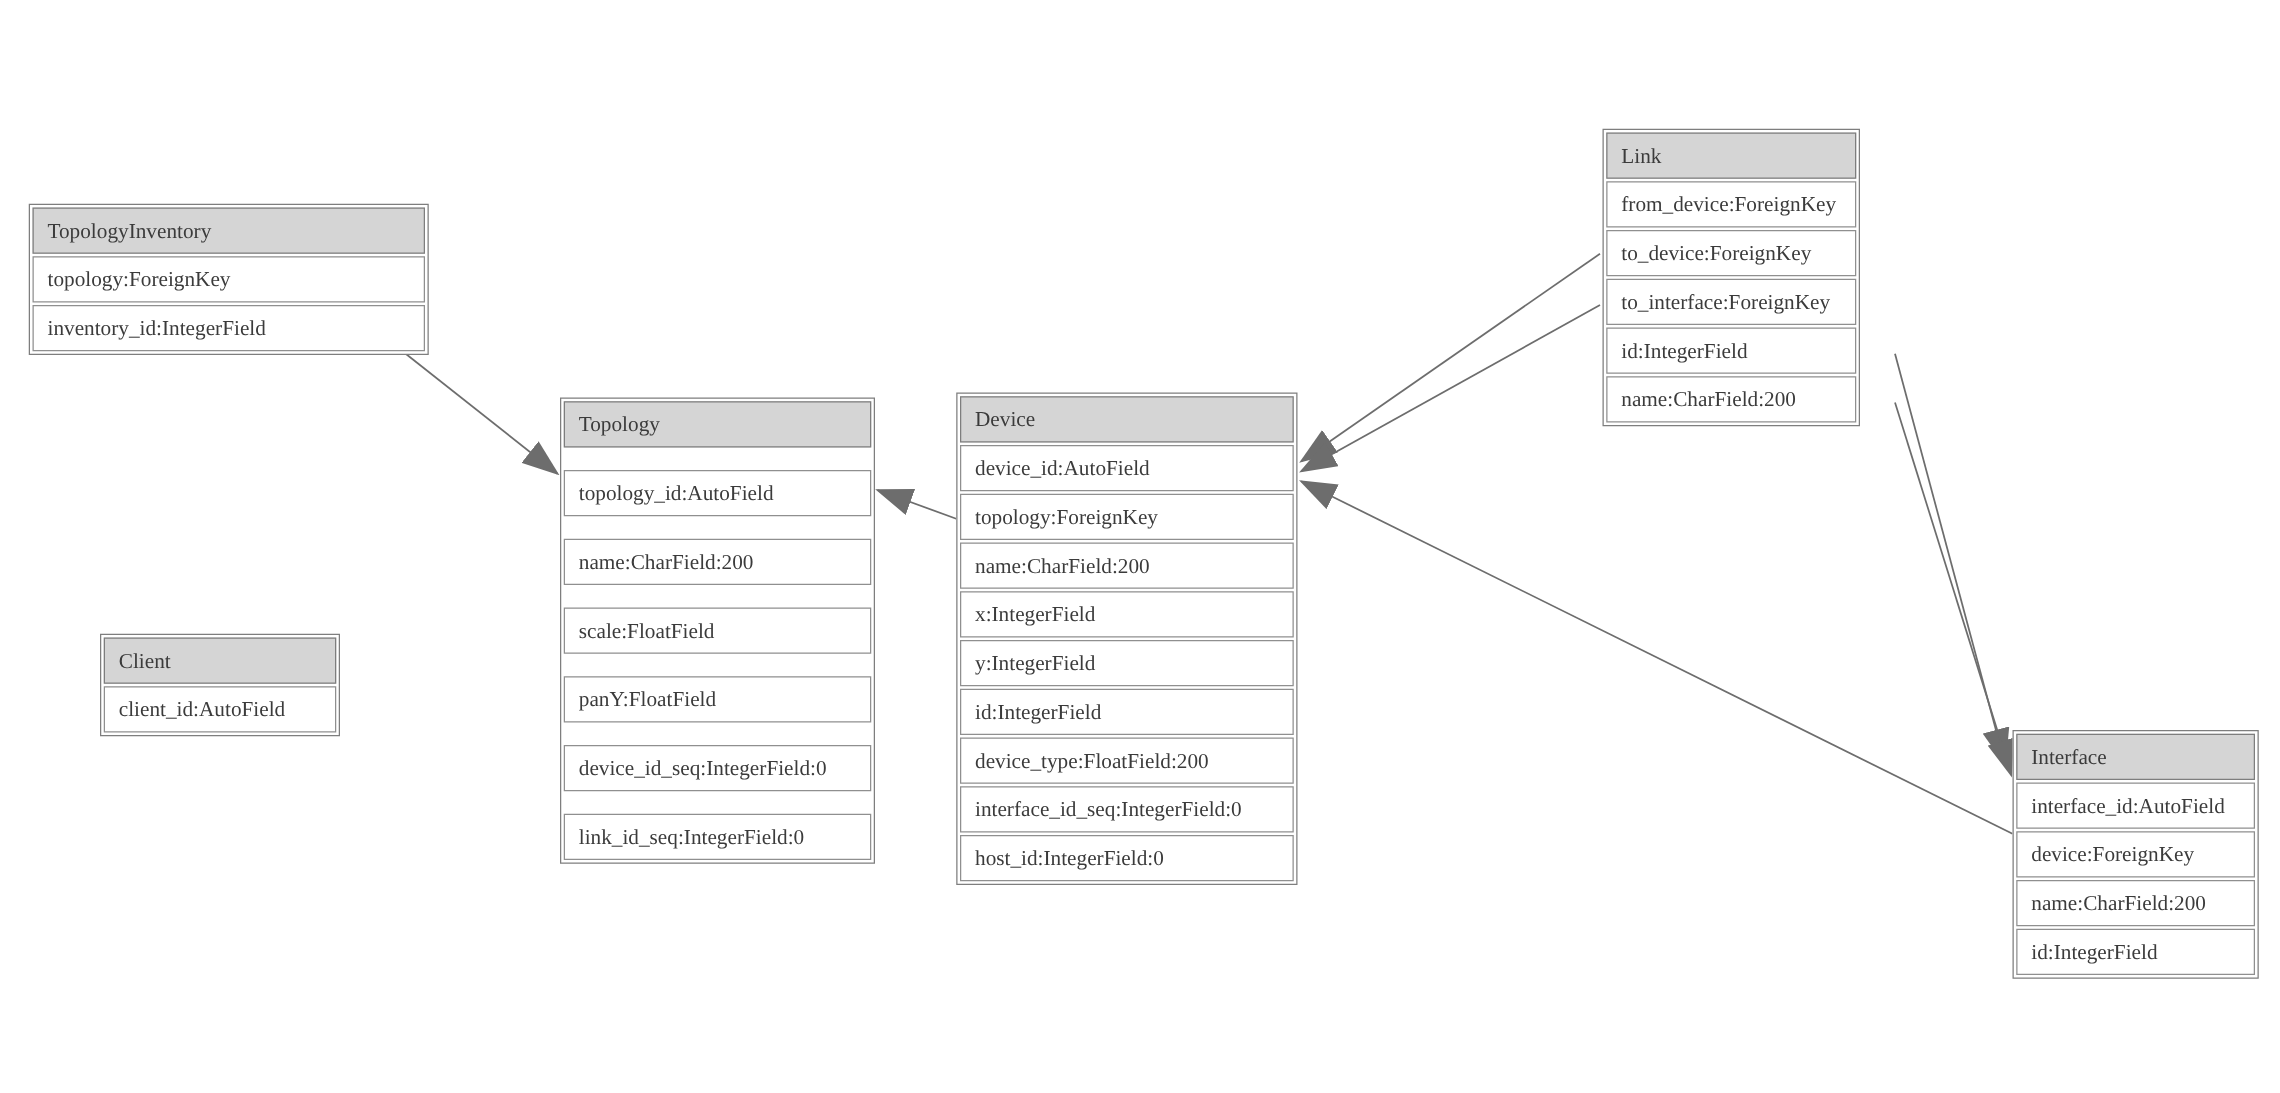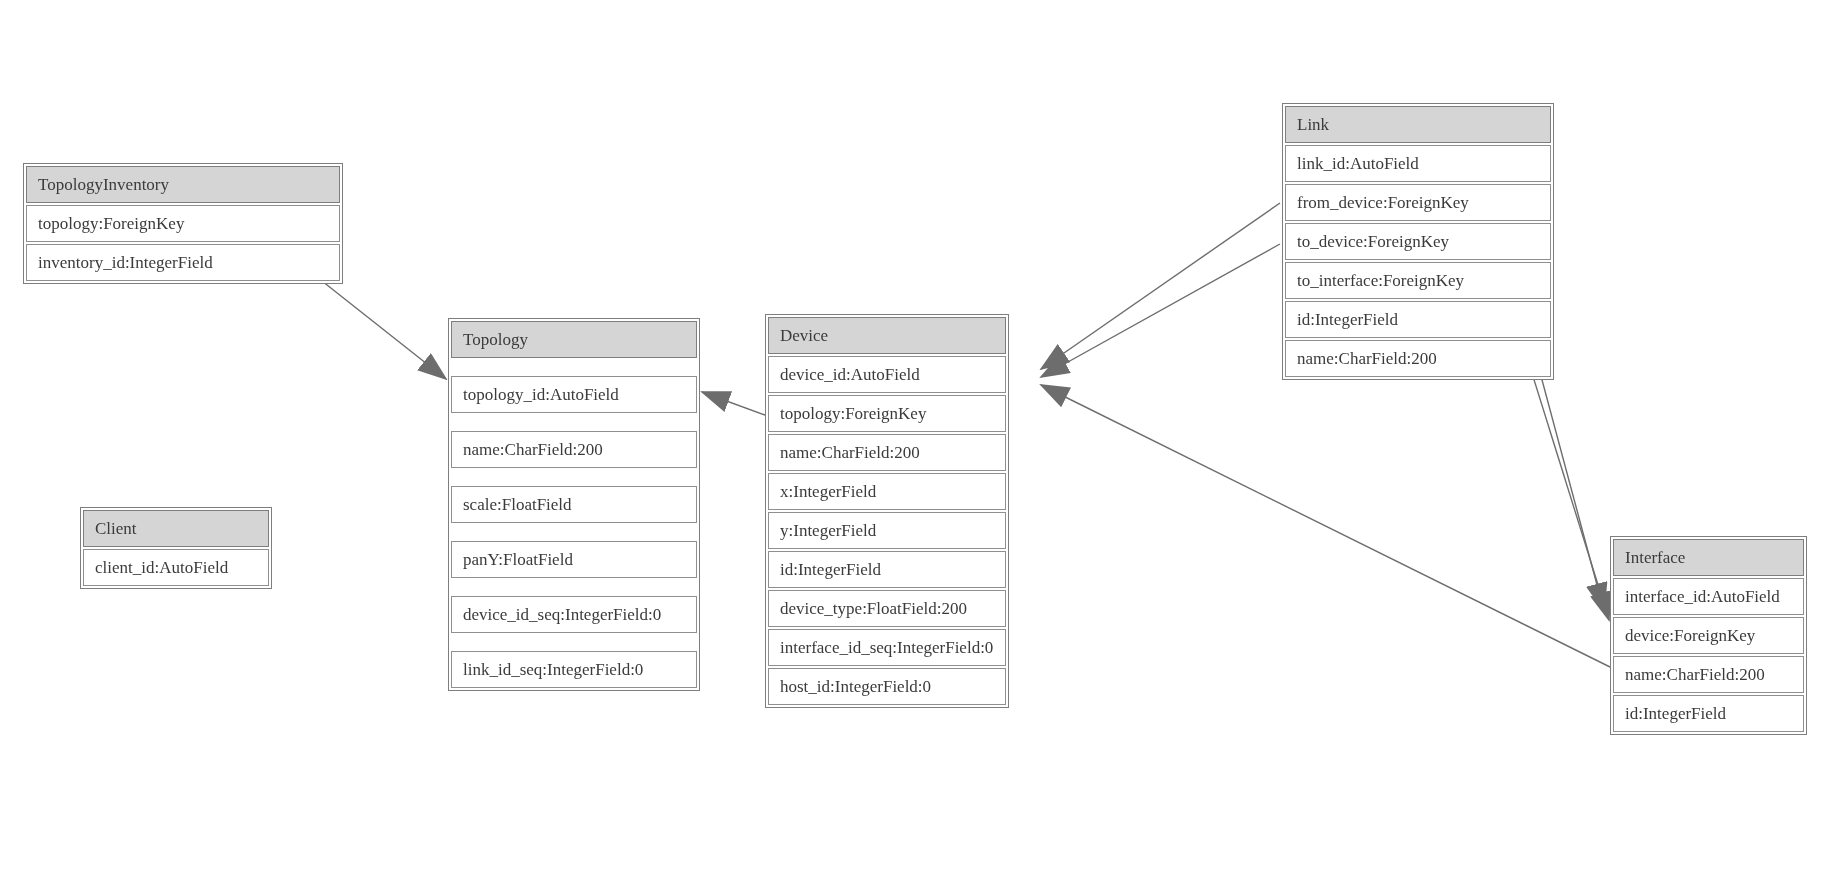--- a/index.html
+++ b/index.html
@@ -44,23 +44,23 @@
     background: #ffffff;
   }
   .hdr {
     background: #d5d5d5;
     border-color: #7e7e7e;
   }
   
   .tbl-topology-inventory { left: 23px;   top: 163px; width: 320px; }
   .tbl-topology           { left: 448px;  top: 318px; width: 252px; gap: 18px; }
   .tbl-client             { left: 80px;   top: 507px; width: 192px; justify-content: flex-end; }
-  .tbl-device             { left: 765px;  top: 314px; width: 244px; }
-  .tbl-link               { left: 1282px; top: 103px; width: 272px; }
-  .tbl-interface          { left: 1610px; top: 536px; width: 197px; }
+  .tbl-device             { left: 765px;  top: 314px; width: 273px; }
+  .tbl-link               { left: 1282px; top: 103px; width: 206px; }
+  .tbl-interface          { left: 1610px; top: 584px; width: 197px; }
   .edge {
     stroke: #6d6d6d;
     stroke-width: 1.4;
     fill: none;
   }
 </style>
 </head>
 <body>
 
 <div class="canvas">
@@ -109,21 +109,20 @@
     <div class="cell">x:IntegerField</div>
     <div class="cell">y:IntegerField</div>
     <div class="cell">id:IntegerField</div>
     <div class="cell">device_type:FloatField:200</div>
     <div class="cell">interface_id_seq:IntegerField:0</div>
     <div class="cell">host_id:IntegerField:0</div>
   </div>
 
   <div class="entity tbl-link">
     <div class="cell hdr">Link</div>
-    <div class="cell">link_id:AutoField</div>
     <div class="cell">from_device:ForeignKey</div>
     <div class="cell">to_device:ForeignKey</div>
     <div class="cell">to_interface:ForeignKey</div>
     <div class="cell">id:IntegerField</div>
     <div class="cell">name:CharField:200</div>
   </div>
 
   <div class="entity tbl-interface">
     <div class="cell hdr">Interface</div>
     <div class="cell">interface_id:AutoField</div>

